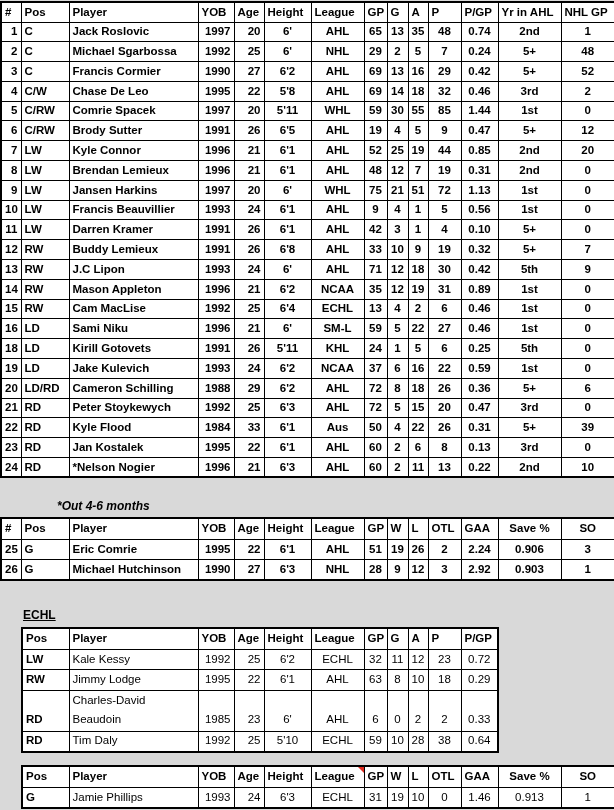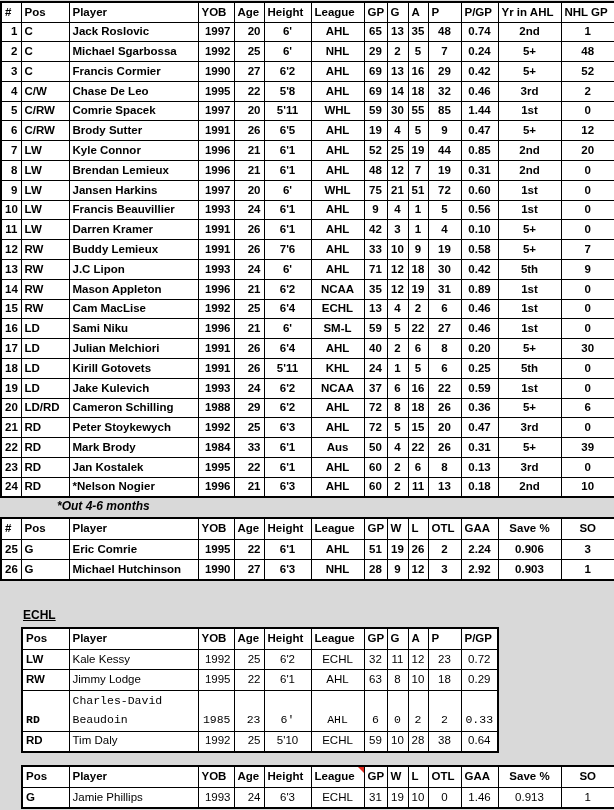--- a/index.html
+++ b/index.html
@@ -38,21 +38,21 @@
   #t-skaters tbody tr{height:19.8px;}
 
   #t-goalies{left:0;top:517px;width:614px;}
   #t-goalies thead tr{height:21px;}
   #t-goalies tbody tr{height:20.5px;}
 
   #t-echl-skaters{left:21px;top:627px;width:476px;}
   #t-echl-skaters thead tr{height:21px;}
   #t-echl-skaters tbody tr{height:20.5px;}
   #t-echl-skaters tbody tr.tall-row{height:41px;}
-  .tall-row td{vertical-align:bottom;line-height:1.7;padding-bottom:1px;font-family:Liberation Mono, monospace;}
+  .tall-row td{vertical-align:bottom;line-height:1.7;padding-bottom:1px;}
 
   #t-echl-goalie{left:21px;top:765px;width:593px;}
   #t-echl-goalie thead tr{height:21px;}
   #t-echl-goalie tbody tr{height:21px;}
 
   .note{
     position:absolute;left:57px;top:499px;
     font-size:12px;font-style:italic;font-weight:700;
   }
   .section-label{
@@ -238,21 +238,21 @@
         <td class="a-l">LW</td>
         <td class="a-l">Jansen Harkins</td>
         <td class="a-r">1997</td>
         <td class="a-r">20</td>
         <td class="a-c">6'</td>
         <td class="a-c">WHL</td>
         <td class="a-c">75</td>
         <td class="a-c">21</td>
         <td class="a-c">51</td>
         <td class="a-c">72</td>
-        <td class="a-c">0.60</td>
+        <td class="a-c">1.13</td>
         <td class="a-c">1st</td>
         <td class="a-c">0</td>
       </tr>
       <tr>
         <td class="a-r">10</td>
         <td class="a-l">LW</td>
         <td class="a-l">Francis Beauvillier</td>
         <td class="a-r">1993</td>
         <td class="a-r">24</td>
         <td class="a-c">6'1</td>
@@ -280,27 +280,27 @@
         <td class="a-c">0.10</td>
         <td class="a-c">5+</td>
         <td class="a-c">0</td>
       </tr>
       <tr>
         <td class="a-r">12</td>
         <td class="a-l">RW</td>
         <td class="a-l">Buddy Lemieux</td>
         <td class="a-r">1991</td>
         <td class="a-r">26</td>
-        <td class="a-c">7'6</td>
+        <td class="a-c">6'8</td>
         <td class="a-c">AHL</td>
         <td class="a-c">33</td>
         <td class="a-c">10</td>
         <td class="a-c">9</td>
         <td class="a-c">19</td>
-        <td class="a-c">0.58</td>
+        <td class="a-c">0.32</td>
         <td class="a-c">5+</td>
         <td class="a-c">7</td>
       </tr>
       <tr>
         <td class="a-r">13</td>
         <td class="a-l">RW</td>
         <td class="a-l">J.C Lipon</td>
         <td class="a-r">1993</td>
         <td class="a-r">24</td>
         <td class="a-c">6'</td>
@@ -355,36 +355,20 @@
         <td class="a-c">SM-L</td>
         <td class="a-c">59</td>
         <td class="a-c">5</td>
         <td class="a-c">22</td>
         <td class="a-c">27</td>
         <td class="a-c">0.46</td>
         <td class="a-c">1st</td>
         <td class="a-c">0</td>
       </tr>
       <tr>
-        <td class="a-r">17</td>
-        <td class="a-l">LD</td>
-        <td class="a-l">Julian Melchiori</td>
-        <td class="a-r">1991</td>
-        <td class="a-r">26</td>
-        <td class="a-c">6'4</td>
-        <td class="a-c">AHL</td>
-        <td class="a-c">40</td>
-        <td class="a-c">2</td>
-        <td class="a-c">6</td>
-        <td class="a-c">8</td>
-        <td class="a-c">0.20</td>
-        <td class="a-c">5+</td>
-        <td class="a-c">30</td>
-      </tr>
-      <tr>
         <td class="a-r">18</td>
         <td class="a-l">LD</td>
         <td class="a-l">Kirill Gotovets</td>
         <td class="a-r">1991</td>
         <td class="a-r">26</td>
         <td class="a-c">5'11</td>
         <td class="a-c">KHL</td>
         <td class="a-c">24</td>
         <td class="a-c">1</td>
         <td class="a-c">5</td>
@@ -437,21 +421,21 @@
         <td class="a-c">5</td>
         <td class="a-c">15</td>
         <td class="a-c">20</td>
         <td class="a-c">0.47</td>
         <td class="a-c">3rd</td>
         <td class="a-c">0</td>
       </tr>
       <tr>
         <td class="a-r">22</td>
         <td class="a-l">RD</td>
-        <td class="a-l">Mark Brody</td>
+        <td class="a-l">Kyle Flood</td>
         <td class="a-r">1984</td>
         <td class="a-r">33</td>
         <td class="a-c">6'1</td>
         <td class="a-c">Aus</td>
         <td class="a-c">50</td>
         <td class="a-c">4</td>
         <td class="a-c">22</td>
         <td class="a-c">26</td>
         <td class="a-c">0.31</td>
         <td class="a-c">5+</td>
@@ -478,21 +462,21 @@
         <td class="a-l">RD</td>
         <td class="a-l">*Nelson Nogier</td>
         <td class="a-r">1996</td>
         <td class="a-r">21</td>
         <td class="a-c">6'3</td>
         <td class="a-c">AHL</td>
         <td class="a-c">60</td>
         <td class="a-c">2</td>
         <td class="a-c">11</td>
         <td class="a-c">13</td>
-        <td class="a-c">0.18</td>
+        <td class="a-c">0.22</td>
         <td class="a-c">2nd</td>
         <td class="a-c">10</td>
       </tr>
     </tbody>
 </table>
 
 <div class="note">*Out 4-6 months</div>
 
 <table id="t-goalies" class="bold-table">
   <colgroup>

